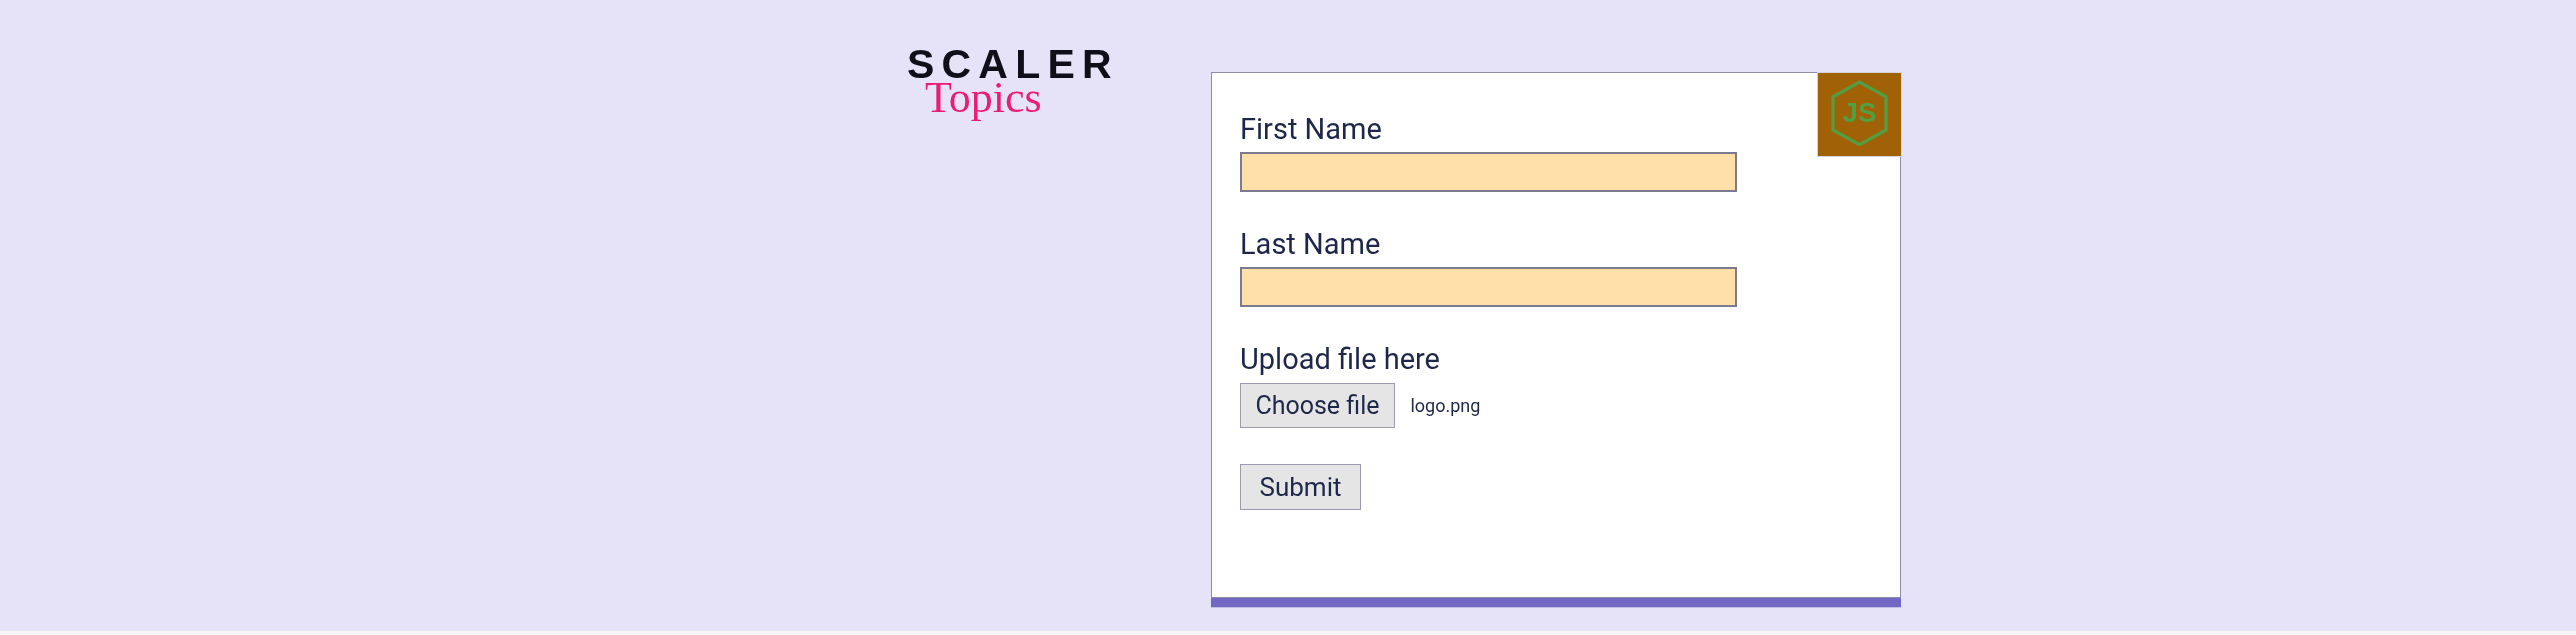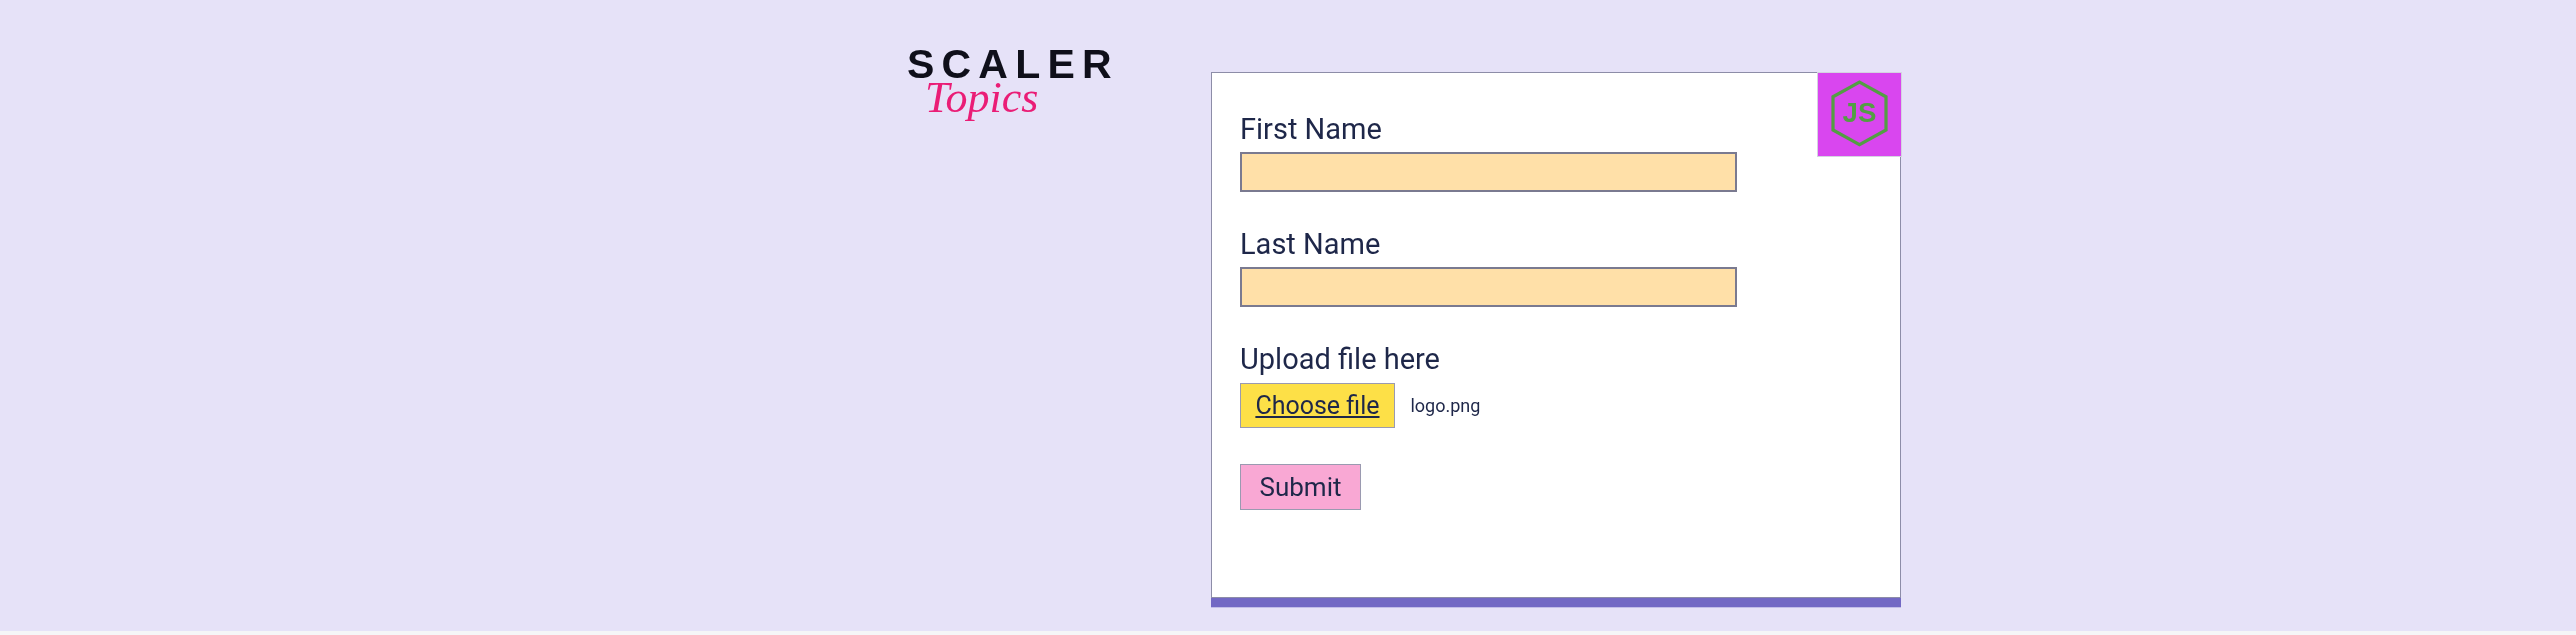--- a/index.html
+++ b/index.html
@@ -44,42 +44,41 @@
       color: #0f0f1a;
       line-height: 1;
     }
     .logo-topics {
       font-family: "Brush Script MT", cursive;
       font-size: 44px;
       color: #ea1d76;
       line-height: 0.8;
       margin-top: -5.2px;
       margin-left: 18px;
-      font-style: italic;
     }
     .form-card {
       position: absolute;
       left: 1211px;
       top: 72px;
       width: 690px;
       height: 526px;
       background: #ffffff;
       border: 1.5px solid #8d8da8;
       box-shadow: 0 9.3px 0 0 #7268c4;
     }
     .form-inner {
       padding: 39px 28px 28px 28px;
     }
     .nodejs-badge {
       position: absolute;
       right: -1.5px;
       top: -1.5px;
       width: 85px;
       height: 85px;
-      background: #d946ef;
+      background: #a16207;
       border: 1.5px solid #d4d4e0;
       display: flex;
       align-items: center;
       justify-content: center;
     }
     .field-label {
       font-size: 29px;
       color: #1e2749;
       margin-bottom: 6.2px;
       font-weight: 400;
@@ -94,35 +93,34 @@
     .field-group {
       margin-bottom: 35px;
     }
     .file-row {
       display: flex;
       align-items: center;
       gap: 15.5px;
       margin-top: 6.2px;
     }
     .choose-file-btn {
-      background: #fde047;
+      background: #e5e5e5;
       border: 1.5px solid #9a9ab0;
       padding: 7.2px 14.4px;
       font-size: 25px;
       color: #1e2749;
       cursor: pointer;
       font-family: inherit;
-      text-decoration: underline;
     }
     .file-name {
       font-size: 18px;
       color: #1e2749;
     }
     .submit-btn {
-      background: #f9a8d4;
+      background: #e5e5e5;
       border: 1.5px solid #9a9ab0;
       padding: 7.2px 18.5px;
       font-size: 26px;
       color: #1e2749;
       cursor: pointer;
       margin-top: 36px;
       font-family: inherit;
     }
   </style>
 </head>

